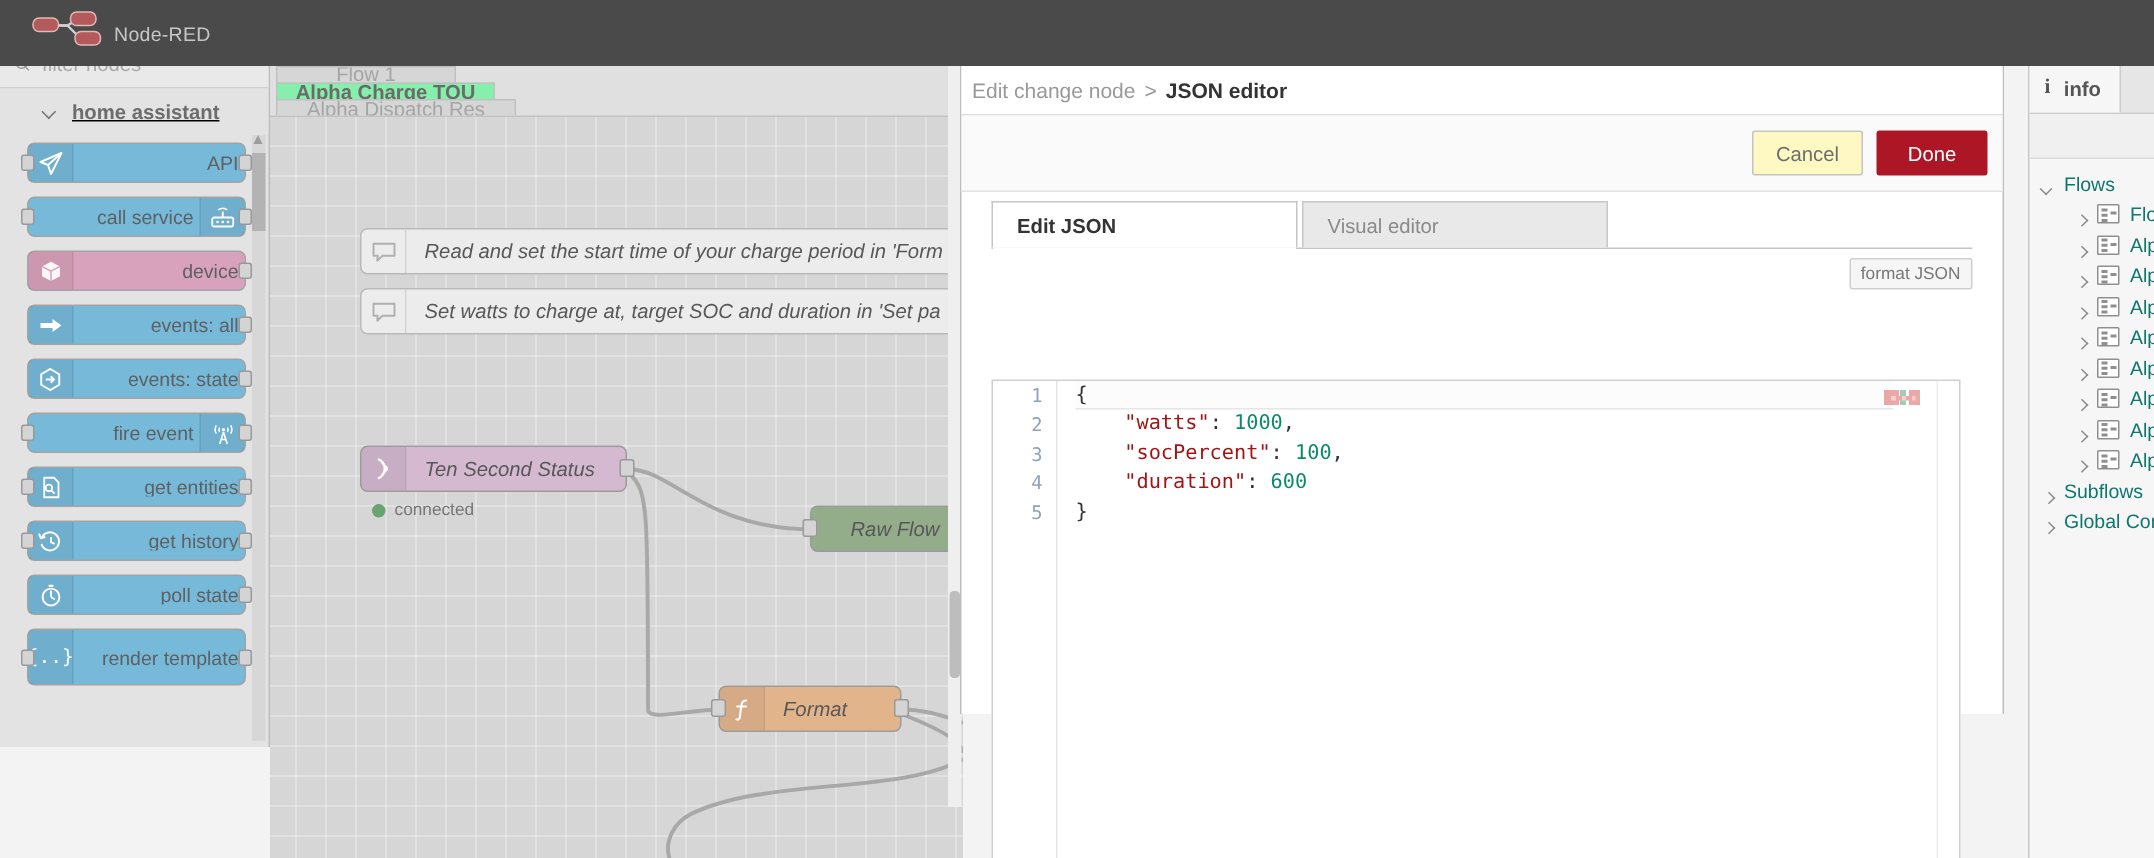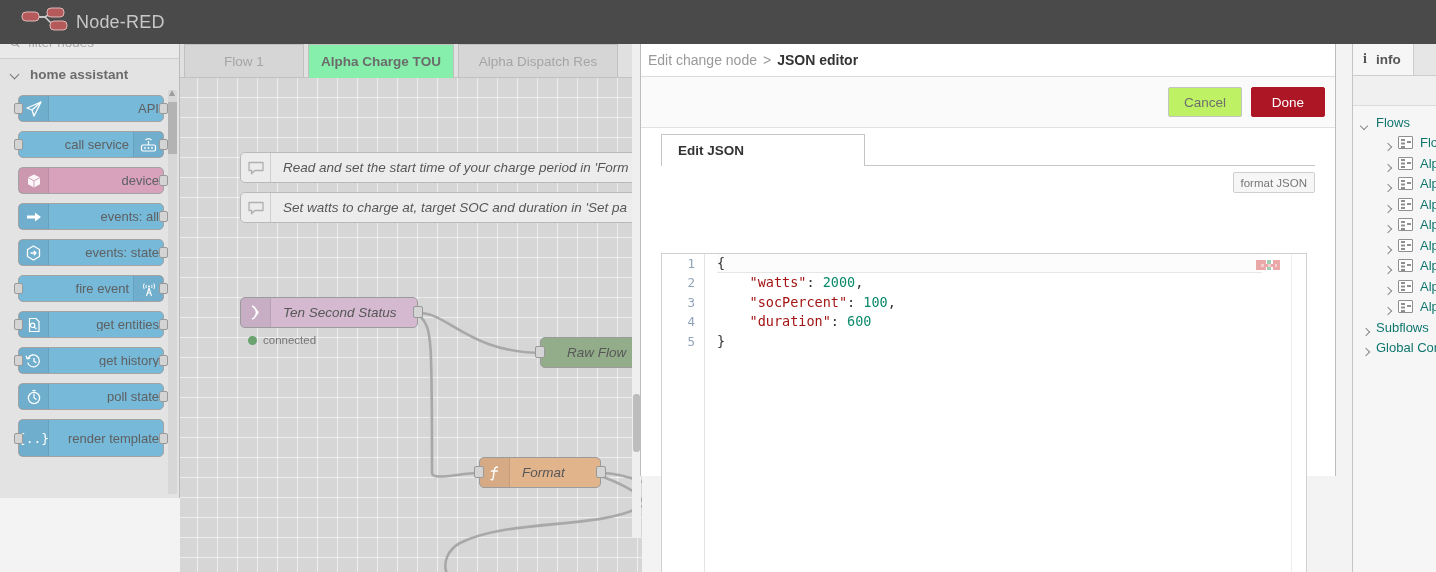--- a/index.html
+++ b/index.html
@@ -12,21 +12,21 @@
 
   
   #header {
     position: absolute; left: 0; top: 0; width: 1436px; height: 44px;
     background: #4a4a4a;
     display: flex; align-items: center;
     z-index: 60;
   }
   #logo-wrap { margin-left: 18px; width: 54px; height: 30px; position: relative; }
   #brand {
-    color: #c7c7c7; font-size: 18px; letter-spacing: .2px; margin-left: 4px;
+    color: #c7c7c7; font-size: 13px; letter-spacing: .2px; margin-left: 4px;
   }
 
   
   #palette {
     position: absolute; left: 0; top: 26px; width: 180px; height: 472px;
     background: #e3e3e3;
     border-right: 1px solid #bcbcbc;
     z-index: 20;
   }
   #palette-search {
@@ -42,22 +42,23 @@
     width: 7px; height: 7px; border: 1.3px solid #9a9a9a; border-radius: 50%;
   }
   #palette-search .mag::after {
     content: ''; position: absolute; left: 6px; top: 6px;
     width: 5px; height: 1.3px; background: #9a9a9a; transform: rotate(45deg);
     transform-origin: 0 0;
   }
   #palette-search .ph { color: #a9a9a9; font-size: 13.5px; }
 
   #palette-cat {
-    height: 30px; display: flex; align-items: center; padding-left: 10px;
+    height: 30px; display: flex; align-items: center; padding-left: 28px;
     background: #e3e3e3;
+    text-decoration: underline;
   }
   #palette-cat .chev {
     width: 10px; height: 10px; margin-right: 10px; position: relative; flex: none;
   }
   #palette-cat .chev::after {
     content: ''; position: absolute; left: 1px; top: 2px;
     width: 6px; height: 6px;
     border-right: 1.6px solid #777; border-bottom: 1.6px solid #777;
     transform: rotate(45deg);
   }
@@ -108,21 +109,21 @@
   }
 
   
   #workspace {
     position: absolute; left: 180px; top: 44px; width: 462px; height: 528px;
     background: #fff; overflow: hidden;
   }
   #tabbar {
     position: absolute; left: 0; top: 0; width: 462px; height: 34px;
     background: #e0e0e0; border-bottom: 1px solid #c2c2c2;
-    display: flex; align-items: center;
+    display: flex; align-items: flex-start; flex-direction: column;
   }
   .wtab {
     height: 33px; display: flex; align-items: center; justify-content: center;
     font-size: 13.5px; color: #a5a5a5;
     background: #d6d6d6; border: 1px solid #c0c0c0; border-bottom: none;
     margin-left: 4px; padding: 0 12px; white-space: nowrap; overflow: hidden;
   }
   .wtab.active {
     background: #86efac; color: #6b6b6b; font-weight: bold; height: 34px;
   }
@@ -194,21 +195,21 @@
   #dlg-actions {
     height: 51px; background: #fafafa; border-bottom: 1px solid #e2e2e2;
     display: flex; align-items: center; justify-content: flex-end;
     padding-right: 10px; gap: 9px;
   }
   .btn {
     height: 30px; min-width: 74px; padding: 0 15px;
     display: flex; align-items: center; justify-content: center;
     font-size: 13.5px; border-radius: 2px; cursor: pointer;
   }
-  .btn.cancel { background: #bef264; border: 1px solid #c3c3c3; color: #6e6e6e; }
+  .btn.cancel { background: #fef9c3; border: 1px solid #c3c3c3; color: #6e6e6e; }
   .btn.done { background: #ad1625; border: 1px solid #ad1625; color: #fff; }
 
   #dlg-tabs {
     position: relative; height: 32px; margin: 6px 20px 0 20px;
     border-bottom: 1px solid #c6c6c6; display: flex; align-items: flex-end;
   }
   .etab {
     height: 31px; min-width: 204px; padding: 0 16px;
     display: flex; align-items: center;
     font-size: 13.5px; border: 1px solid #c6c6c6; border-bottom: none;
@@ -569,37 +570,40 @@
 
   <div id="dlg-actions">
     <div class="btn cancel">Cancel</div>
     <div class="btn done">Done</div>
   </div>
 
   <div id="dlg-tabs">
     <div class="etab active">
       <span>Edit JSON</span>
     </div>
+    <div class="etab">
+      <span>Visual editor</span>
+    </div>
   </div>
 
   <div id="fmtbar">
     <div id="fmt-json">format JSON</div>
   </div>
 
   <div id="editor">
     <div id="gutter">
       <div class="gln">1</div>
       <div class="gln">2</div>
       <div class="gln">3</div>
       <div class="gln">4</div>
       <div class="gln">5</div>
     </div>
     <div id="code">
       <div class="cline active"><span class="p">{</span></div>
-      <div class="cline"><span class="p">    </span><span class="k">"watts"</span><span class="p">: </span><span class="n">2000</span><span class="p">,</span></div>
+      <div class="cline"><span class="p">    </span><span class="k">"watts"</span><span class="p">: </span><span class="n">1000</span><span class="p">,</span></div>
       <div class="cline"><span class="p">    </span><span class="k">"socPercent"</span><span class="p">: </span><span class="n">100</span><span class="p">,</span></div>
       <div class="cline"><span class="p">    </span><span class="k">"duration"</span><span class="p">: </span><span class="n">600</span></div>
       <div class="cline"><span class="p">}</span></div>
     </div>
     <div id="ed-overlay"></div>
     <div id="ed-rightscroll"></div>
   </div>
 </div>
 
 <div id="rightbar">

